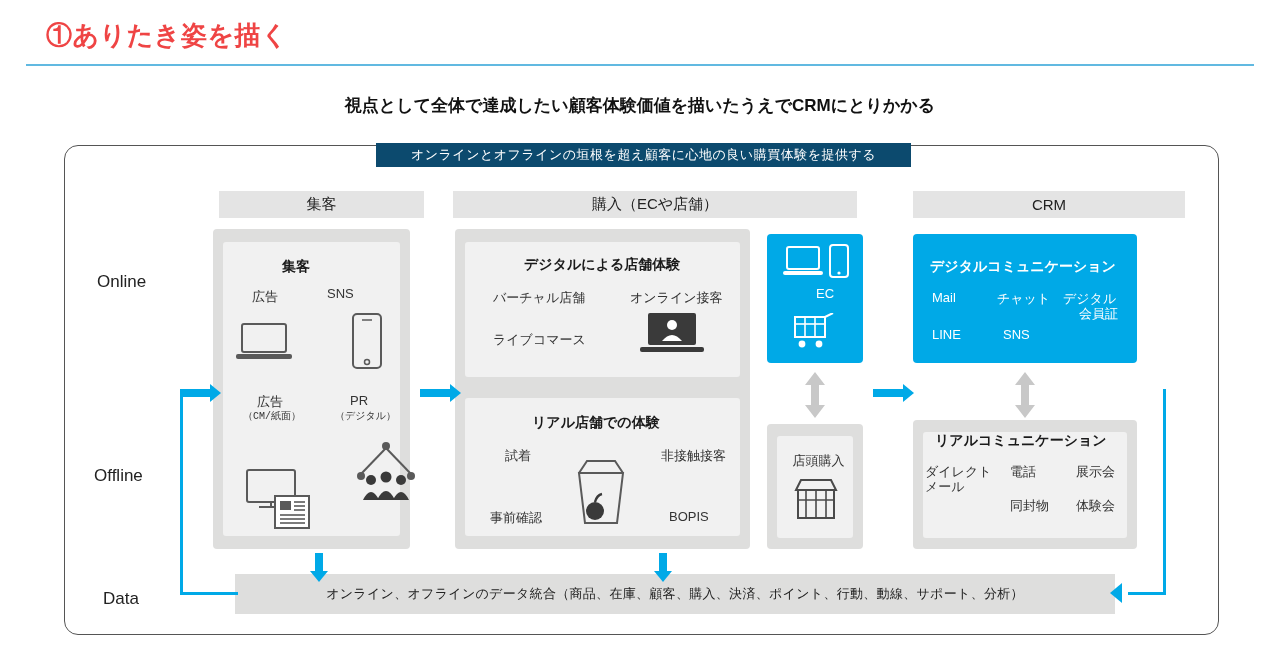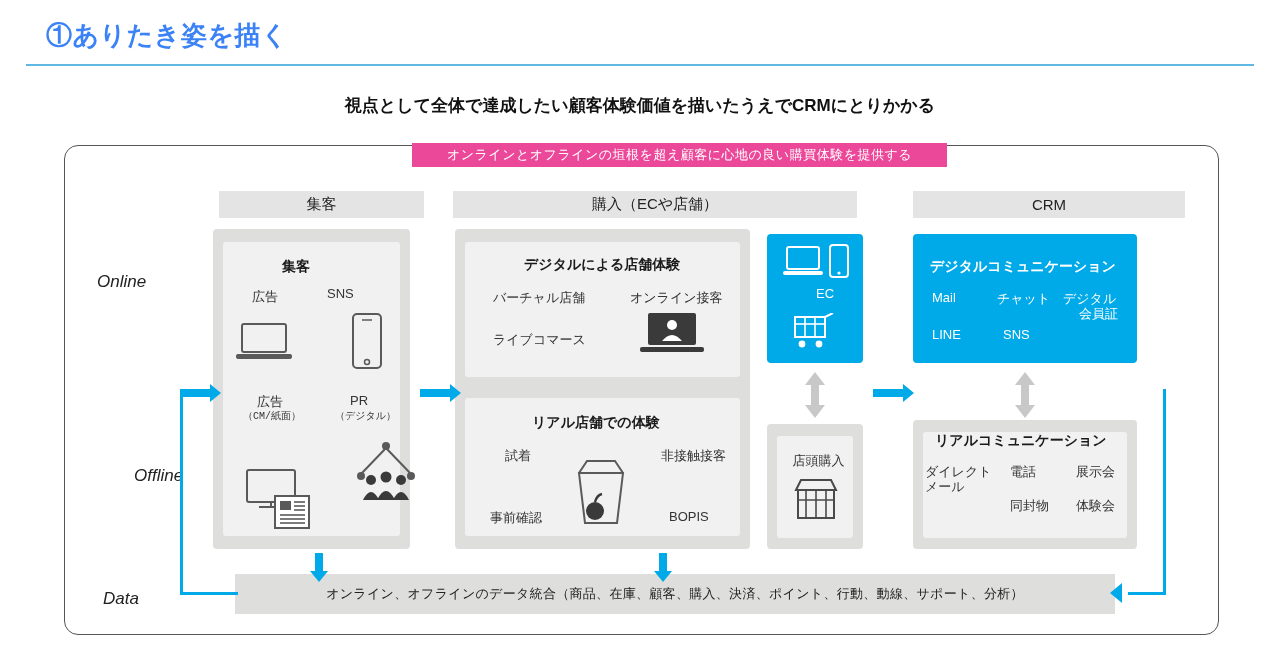--- a/index.html
+++ b/index.html
@@ -14,21 +14,21 @@
     overflow: hidden;
   }
 
   
   #page-title {
     position: absolute;
     left: 46px;
     top: 18px;
     font-size: 26px;
     font-weight: bold;
-    color: #3b82f6;
+    color: #ef4444;
     letter-spacing: 0.5px;
   }
   #title-rule {
     position: absolute;
     left: 26px;
     top: 64px;
     width: 1228px;
     height: 2px;
     background: #d8d8d8;
   }
@@ -64,28 +64,27 @@
     border-radius: 14px;
   }
 
   
   #banner {
     position: absolute;
     left: 376px;
     top: 143px;
     width: 535px;
     height: 24px;
-    background: #ec4899;
+    background: #0c4a6e;
     color: #ffffff;
     font-size: 13px;
     display: flex;
     align-items: center;
     justify-content: center;
     letter-spacing: 0.5px;
-    margin-left: 36px;
   }
 
   
   .col-header {
     position: absolute;
     height: 27px;
     background: #e4e4e4;
     color: #222222;
     font-size: 15px;
     display: flex;
@@ -94,24 +93,23 @@
   }
   #col-header-0 { left: 219px; top: 191px; width: 205px; }
   #col-header-1 { left: 453px; top: 191px; width: 404px; }
   #col-header-2 { left: 913px; top: 191px; width: 272px; }
 
   
   .row-label {
     position: absolute;
     font-size: 17px;
     color: #222222;
-    font-style: italic;
   }
   #row-label-online  { left: 97px; top: 272px; }
-  #row-label-offline { left: 94px; top: 466px; margin-left: 40px; }
+  #row-label-offline { left: 94px; top: 466px; }
   #row-label-data    { left: 103px; top: 589px; }
 
   
   .panel {
     position: absolute;
     background: #dededd;
     border-radius: 4px;
   }
   #panel-acq   { left: 213px; top: 229px; width: 197px; height: 320px; }
   #panel-buy   { left: 455px; top: 229px; width: 295px; height: 320px; }

